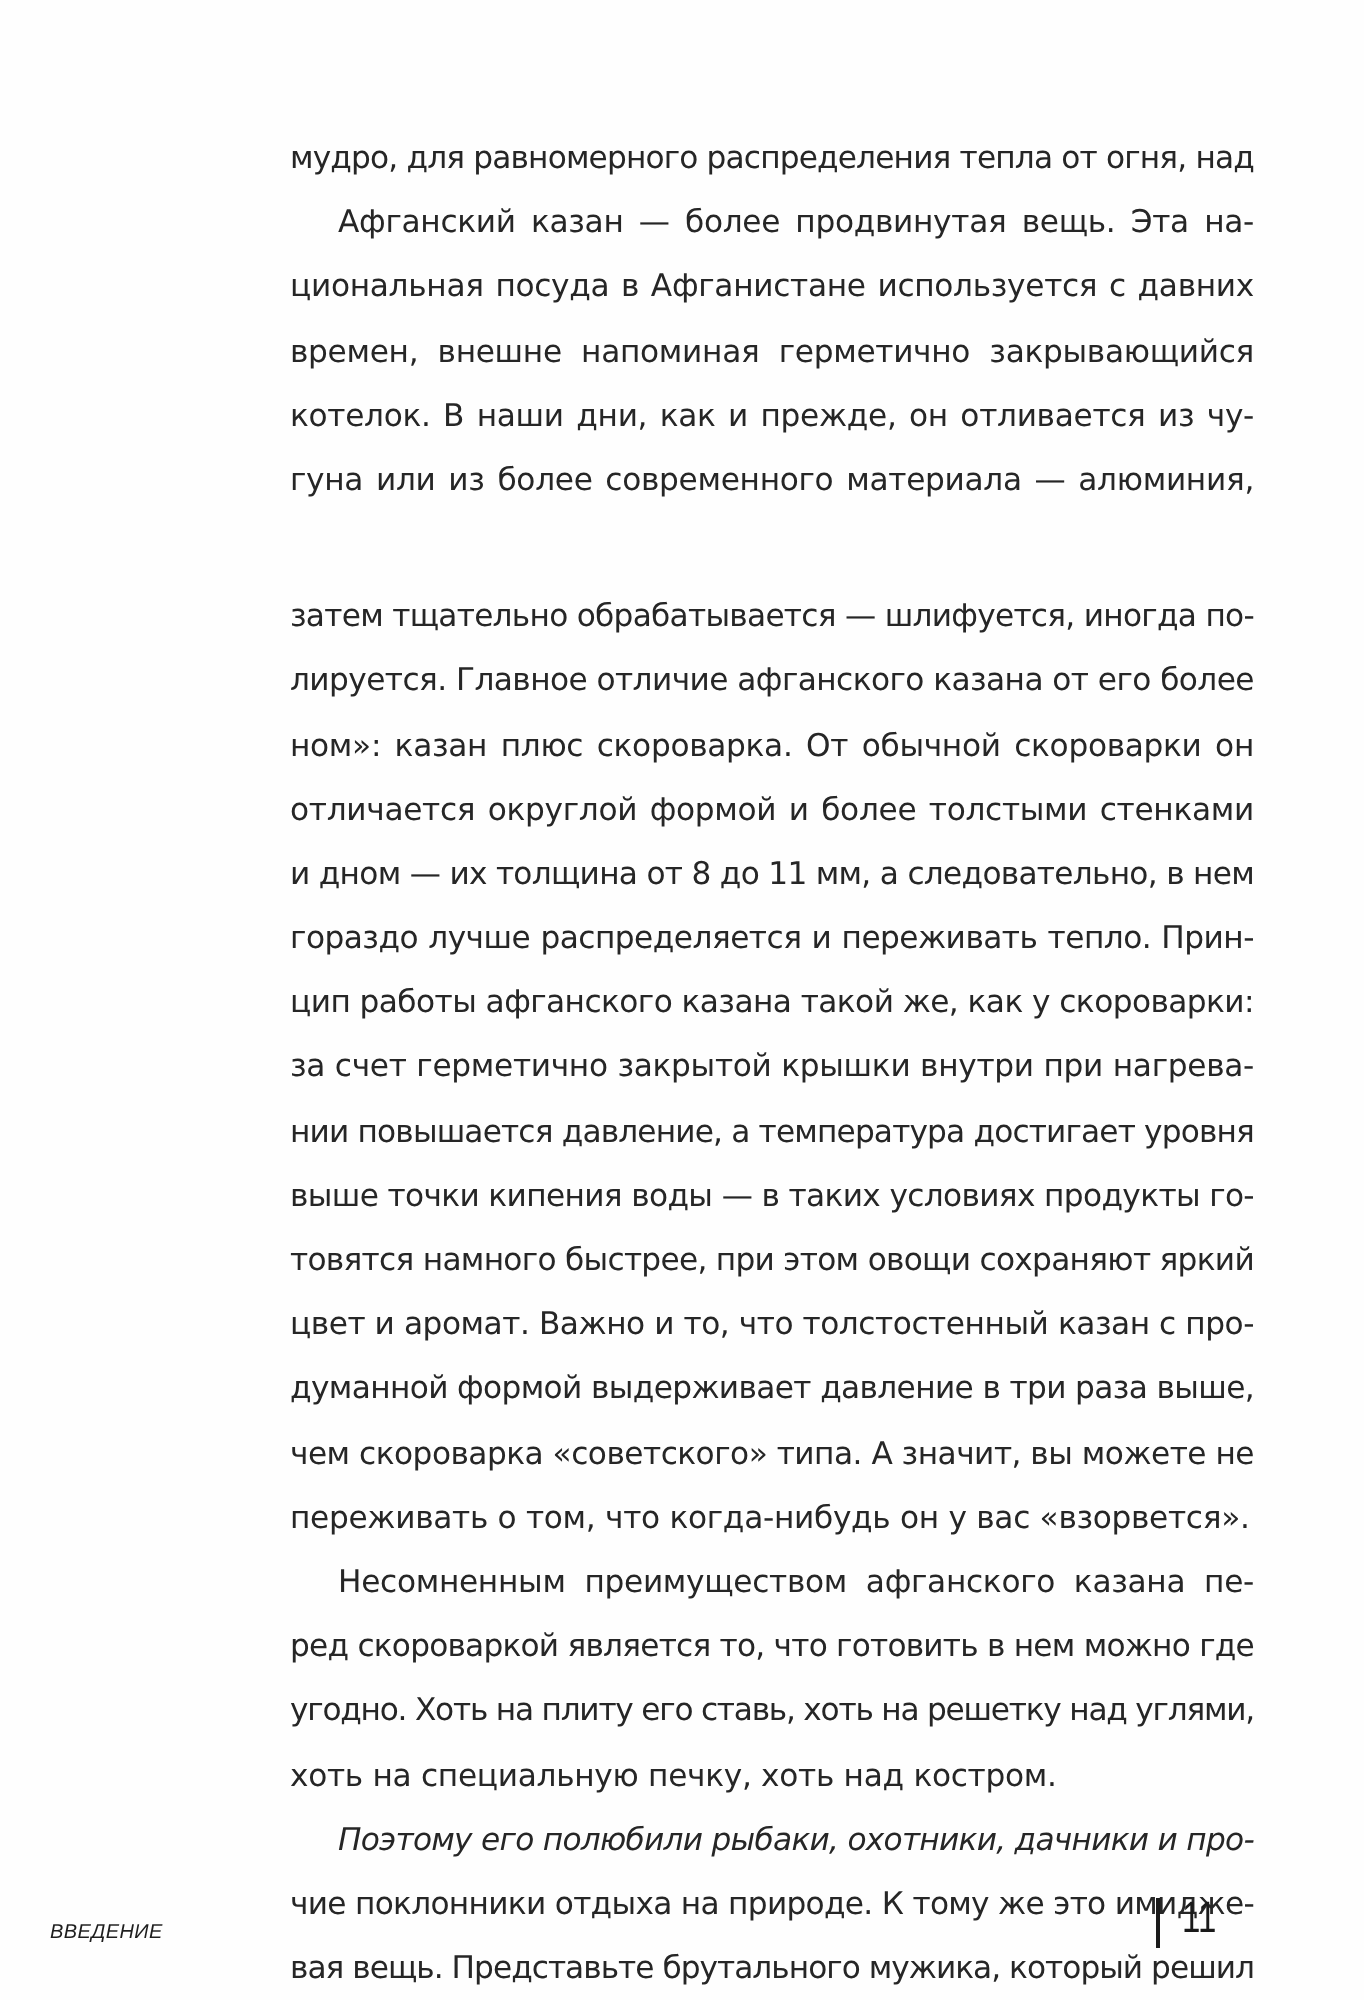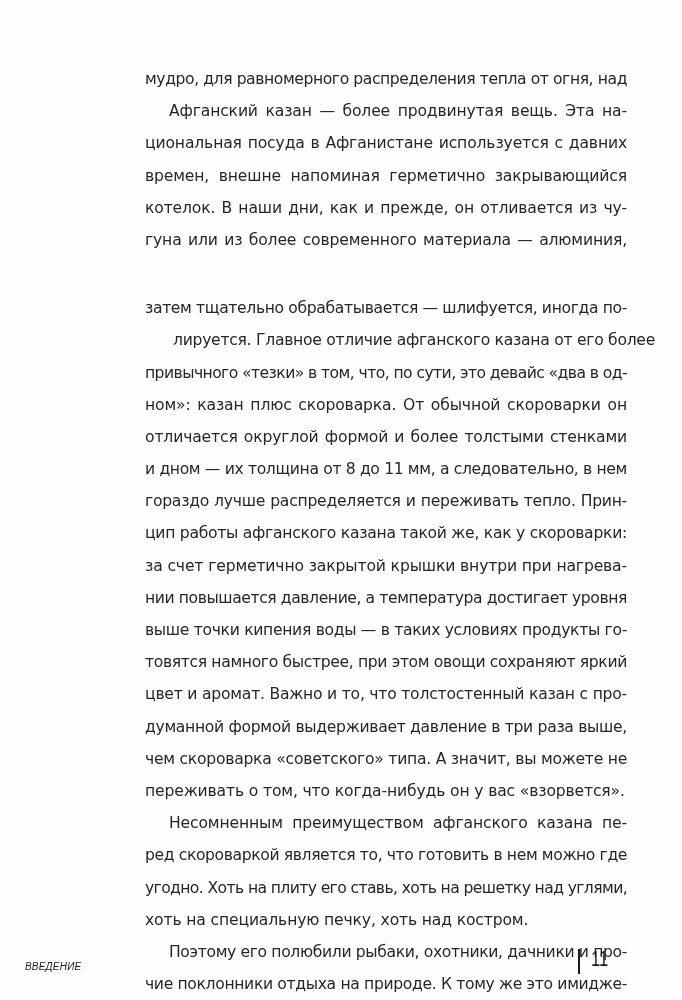--- a/index.html
+++ b/index.html
@@ -31,39 +31,38 @@
 
 <div class="page">
   <div class="body-text" id="body-text">
       <span class="line" style="letter-spacing: -0.415904px;">мудро, для равномерного распределения тепла от огня, над</span>
       <span class="line indent">Афганский казан — более продвинутая вещь. Эта на-</span>
       <span class="line">циональная посуда в Афганистане используется с давних</span>
       <span class="line">времен, внешне напоминая герметично закрывающийся</span>
       <span class="line">котелок. В наши дни, как и прежде, он отливается из чу-</span>
       <span class="line">гуна или из более современного материала — алюминия,</span>
       <span class="line" style="letter-spacing: -0.358623px; margin-top: 36px;">затем тщательно обрабатывается — шлифуется, иногда по-</span>
-      <span class="line" style="letter-spacing: -0.280022px; margin-left: 28px;">лируется. Главное отличие афганского казана от его более</span>
-      <span class="line" style="letter-spacing: -0.570594px;">привычного «тезки» в том, что, по сути, это девайс «два в од-</span>
+      <span class="line" style="letter-spacing: -0.280022px;">лируется. Главное отличие афганского казана от его более</span>
       <span class="line">ном»: казан плюс скороварка. От обычной скороварки он</span>
       <span class="line">отличается округлой формой и более толстыми стенками</span>
       <span class="line" style="letter-spacing: -0.354496px;">и дном — их толщина от 8 до 11 мм, а следовательно, в нем</span>
       <span class="line" style="letter-spacing: -0.253693px;">гораздо лучше распределяется и переживать тепло. Прин-</span>
       <span class="line" style="letter-spacing: -0.279743px;">цип работы афганского казана такой же, как у скороварки:</span>
       <span class="line">за счет герметично закрытой крышки внутри при нагрева-</span>
       <span class="line" style="letter-spacing: -0.415625px;">нии повышается давление, а температура достигает уровня</span>
       <span class="line" style="letter-spacing: -0.318466px;">выше точки кипения воды — в таких условиях продукты го-</span>
       <span class="line" style="letter-spacing: -0.352273px;">товятся намного быстрее, при этом овощи сохраняют яркий</span>
       <span class="line" style="letter-spacing: -0.225658px;">цвет и аромат. Важно и то, что толстостенный казан с про-</span>
       <span class="line" style="letter-spacing: -0.313915px;">думанной формой выдерживает давление в три раза выше,</span>
       <span class="line" style="letter-spacing: -0.251563px;">чем скороварка «советского» типа. А значит, вы можете не</span>
       <span class="line last">переживать о том, что когда-нибудь он у вас «взорвется».</span>
       <span class="line indent">Несомненным преимуществом афганского казана пе-</span>
       <span class="line" style="letter-spacing: -0.384649px;">ред скороваркой является то, что готовить в нем можно где</span>
       <span class="line" style="letter-spacing: -0.613021px;">угодно. Хоть на плиту его ставь, хоть на решетку над углями,</span>
       <span class="line last">хоть на специальную печку, хоть над костром.</span>
-      <span class="line indent" style="letter-spacing: -0.360495px;">Поэтому его полюбили рыбаки, охотники, дачники и про-</span>
+      <span class="line indent" style="letter-spacing: -0.360495px; font-style: italic;">Поэтому его полюбили рыбаки, охотники, дачники и про-</span>
       <span class="line" style="letter-spacing: -0.348011px;">чие поклонники отдыха на природе. К тому же это имидже-</span>
       <span class="line" style="letter-spacing: -0.484943px;">вая вещь. Представьте брутального мужика, который решил</span>
     </div>
   <div class="footer-section">ВВЕДЕНИЕ</div>
   <div class="footer-bar"></div>
   <div class="footer-page">11</div>
 </div>
 
 </body></html>

